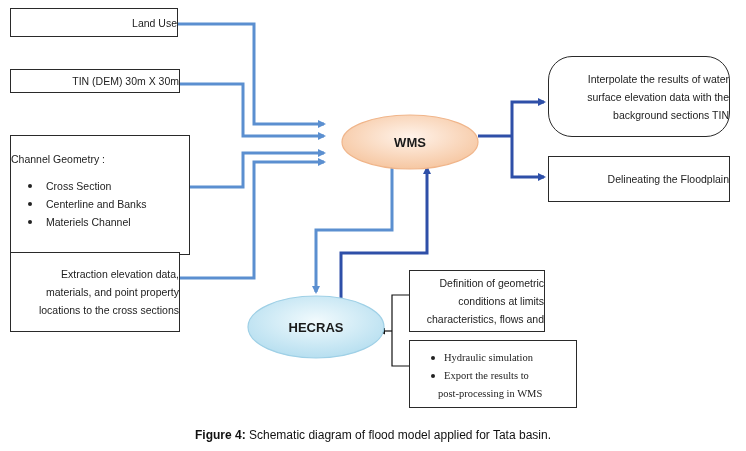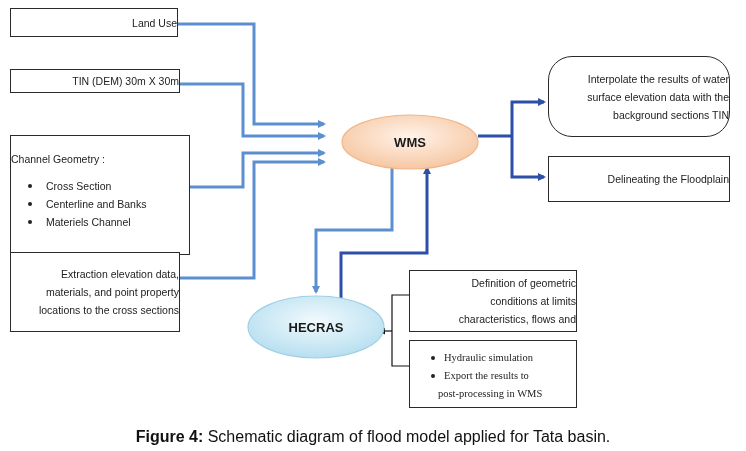--- a/index.html
+++ b/index.html
@@ -7,21 +7,21 @@
          font-family:"Liberation Sans", sans-serif; color:#1a1a1a; }
   .box { position:absolute; box-sizing:border-box; border:1px solid #2a2a2a; background:#fff;
          font-family:"Liberation Sans", sans-serif; font-size:10.5px; color:#222; line-height:18px; }
   .center { display:flex; flex-direction:column; align-items:flex-end; justify-content:center; text-align:center; }
   .box ul { margin:0; padding:0; list-style:none; }
   .box li { position:relative; }
   .bullet { display:inline-block; width:4px; height:4px; border-radius:50%; background:#222; vertical-align:middle; }
   svg#wires { position:absolute; left:0; top:0; }
   .node-label { position:absolute; font-weight:bold; font-size:13px; color:#1a1a1a;
                 display:flex; align-items:center; justify-content:center; }
-  .caption { position:absolute; left:0; width:746px; top:428px; text-align:center; font-size:16px; color:#111; }
+  .caption { position:absolute; left:0; width:746px; top:428px; text-align:center; font-size:12px; color:#111; }
   .caption b { font-weight:bold; }
 </style>
 </head>
 <body>
 
 <svg id="wires" width="746" height="451">
   <defs>
     <marker id="arrLight" markerWidth="8" markerHeight="8" refX="6" refY="4" orient="auto" markerUnits="userSpaceOnUse">
       <path d="M0,0 L8,4 L0,8 z" fill="#5b8fd0"></path>
     </marker>
@@ -103,21 +103,21 @@
 <div class="box center" style="left:548px;top:56px;width:182px;height:81px;border-radius:24px;">
   <span>Interpolate the results of water</span>
   <span>surface elevation data with the</span>
   <span>background sections TIN</span>
 </div>
 
 <div class="box center" style="left:548px;top:156px;width:182px;height:46px;">
   <span>Delineating the Floodplain</span>
 </div>
 
-<div class="box center" style="left:409px;top:270px;width:168px;height:62px;">
+<div class="box center" style="left:409px;top:270px;width:136px;height:62px;">
   <span>Definition of geometric</span>
   <span>conditions at limits</span>
   <span>characteristics, flows and</span>
 </div>
 
 <div class="box" style="left:409px;top:340px;width:168px;height:68px;padding:8px 0 0 20px;font-family:Liberation Serif, serif;">
   <ul>
     <li style="padding-left:14px;">
       <span class="bullet" style="position:absolute;left:1px;top:7px;"></span>
       <span>Hydraulic simulation</span>

